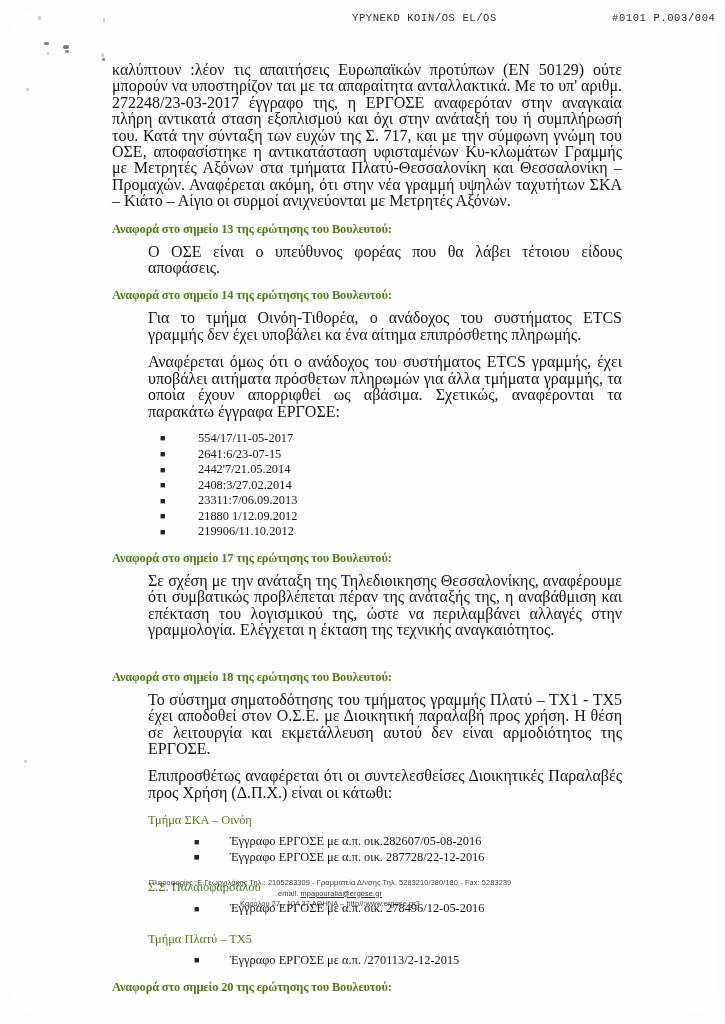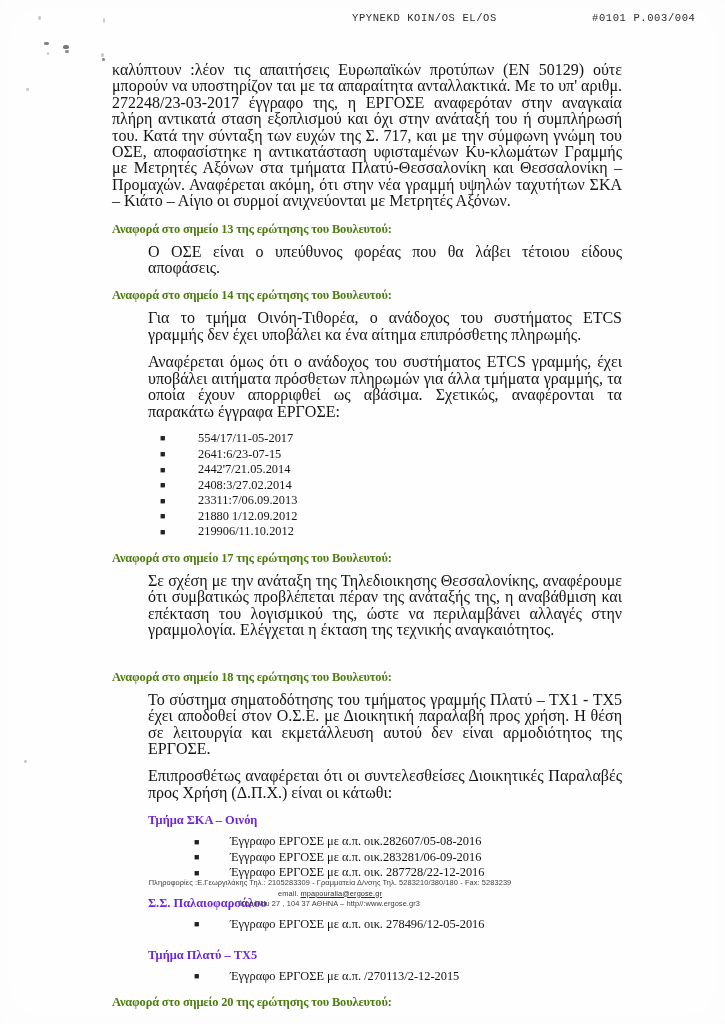--- a/index.html
+++ b/index.html
@@ -36,21 +36,21 @@
     color: #2a2a2a;
   }
   .fax-header .station {
     position: absolute;
     left: 352px;
     top: 0;
     white-space: nowrap;
   }
   .fax-header .pagecode {
     position: absolute;
-    left: 592px;
+    left: 612px;
     top: 0;
     white-space: nowrap;
   }
 
   
   .speckle {
     position: absolute;
     background: #b9b9b9;
     border-radius: 40%;
     opacity: 0.75;
@@ -88,22 +88,22 @@
   }
   h2.section.gap-top-lg {
     margin-top: 30px;
   }
 
   h3.subhead {
     margin: 0 0 6px 0;
     margin-left: 36px;
     font-size: 12.4px;
     line-height: 16px;
-    font-weight: bold;
-    color: #6d28d9;
+    font-weight: normal;
+    color: #4d7c0f;
   }
   h3.subhead.gap {
     margin-top: 14px;
   }
 
   ul.doclist {
     list-style: none;
     margin: 0 0 10px 0;
     padding: 0;
   }
@@ -204,21 +204,21 @@
     <h2 class="section">Αναφορά στο σημείο 17 της ερώτησης του Βουλευτού:</h2>
     <p class="para indent">Σε σχέση με την ανάταξη της Τηλεδιοικησης Θεσσαλονίκης, αναφέρουμε ότι συμβατικώς προβλέπεται πέραν της ανάταξής της, η αναβάθμιση και επέκταση του λογισμικού της, ώστε να περιλαμβάνει αλλαγές στην γραμμολογία. Ελέγχεται η έκταση της τεχνικής αναγκαιότητος.</p>
 
     <h2 class="section gap-top-lg">Αναφορά στο σημείο 18 της ερώτησης του Βουλευτού:</h2>
     <p class="para indent">Το σύστημα σηματοδότησης του τμήματος γραμμής Πλατύ – ΤΧ1 - ΤΧ5 έχει αποδοθεί στον Ο.Σ.Ε. με Διοικητική παραλαβή προς χρήση. Η θέση σε λειτουργία και εκμετάλλευση αυτού δεν είναι αρμοδιότητος της ΕΡΓΟΣΕ.</p>
     <p class="para indent">Επιπροσθέτως αναφέρεται ότι οι συντελεσθείσες Διοικητικές Παραλαβές προς Χρήση (Δ.Π.Χ.) είναι οι κάτωθι:</p>
 
     <h3 class="subhead">Τμήμα ΣΚΑ – Οινόη</h3>
     <ul class="doclist docs">
       <li><span class="bullet">■</span><span class="txt">Έγγραφο ΕΡΓΟΣΕ με α.π. οικ.282607/05-08-2016</span></li>
-      <li><span class="bullet">■</span><span class="txt">Έγγραφο ΕΡΓΟΣΕ με α.π. οικ.283281/06-09-2016</span></li>
+      <li><span class="bullet">■</span></li>
       <li><span class="bullet">■</span><span class="txt">Έγγραφο ΕΡΓΟΣΕ με α.π. οικ. 287728/22-12-2016</span></li>
     </ul>
 
     <h3 class="subhead gap">Σ.Σ. Παλαιοφαρσάλου</h3>
     <ul class="doclist docs">
       <li><span class="bullet">■</span><span class="txt">Έγγραφο ΕΡΓΟΣΕ με α.π. οικ. 278496/12-05-2016</span></li>
     </ul>
 
     <h3 class="subhead gap">Τμήμα Πλατύ – ΤΧ5</h3>
     <ul class="doclist docs">

